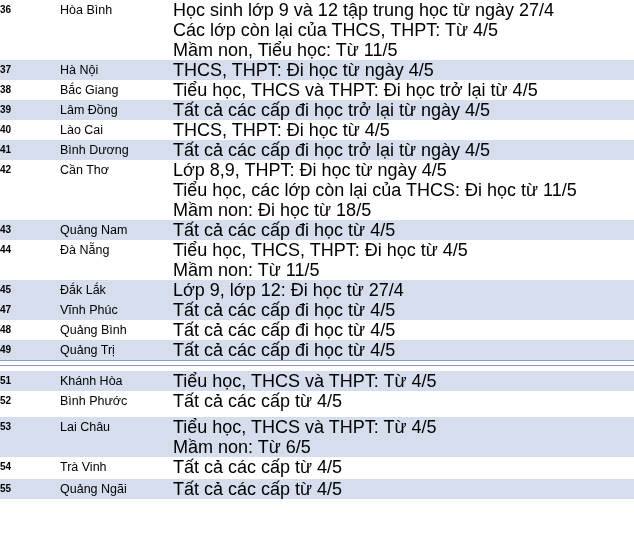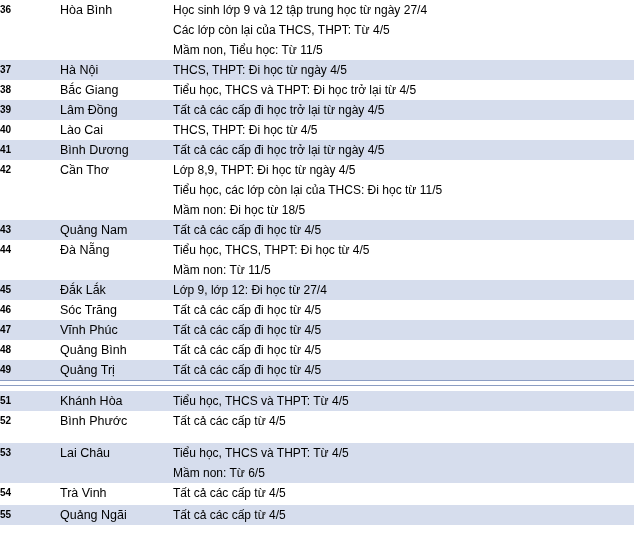--- a/index.html
+++ b/index.html
@@ -46,21 +46,21 @@
     white-space: nowrap;
   }
   td.col-prov {
     width: 113px;
     font-size: 12.5px;
     box-sizing: border-box;
     white-space: nowrap;
   }
   td.col-desc {
     width: 461px;
-    font-size: 12px;
+    font-size: 18px;
     padding-right: 4px;
     box-sizing: border-box;
   }
   .cellline {
     line-height: 20px;
     height: 20px;
     white-space: nowrap;
     overflow: hidden;
   }
   .cellline.blank { color: transparent; }
@@ -206,31 +206,20 @@
           <td class="col-no">
             <div class="cellline">45</div>
           </td>
           <td class="col-prov">
             <div class="cellline">Đắk Lắk</div>
           </td>
           <td class="col-desc">
             <div class="cellline">Lớp 9, lớp 12: Đi học từ 27/4</div>
           </td>
         </tr>
-        <tr class="row plain" style="height: 20px;">
-          <td class="col-no">
-            <div class="cellline">46</div>
-          </td>
-          <td class="col-prov">
-            <div class="cellline">Sóc Trăng</div>
-          </td>
-          <td class="col-desc">
-            <div class="cellline">Tất cả các cấp đi học từ 4/5</div>
-          </td>
-        </tr>
         <tr class="row shade" style="height: 20px;">
           <td class="col-no">
             <div class="cellline">47</div>
           </td>
           <td class="col-prov">
             <div class="cellline">Vĩnh Phúc</div>
           </td>
           <td class="col-desc">
             <div class="cellline">Tất cả các cấp đi học từ 4/5</div>
           </td>
@@ -267,21 +256,21 @@
           <td class="col-no">
             <div class="cellline">51</div>
           </td>
           <td class="col-prov">
             <div class="cellline">Khánh Hòa</div>
           </td>
           <td class="col-desc">
             <div class="cellline">Tiểu học, THCS và THPT: Từ 4/5</div>
           </td>
         </tr>
-        <tr class="row plain" style="height: 32px; border-radius: 9px;">
+        <tr class="row plain" style="height: 26px; border-radius: 9px;">
           <td class="col-no">
             <div class="cellline">52</div>
           </td>
           <td class="col-prov">
             <div class="cellline">Bình Phước</div>
           </td>
           <td class="col-desc">
             <div class="cellline">Tất cả các cấp từ 4/5</div>
           </td>
         </tr>

